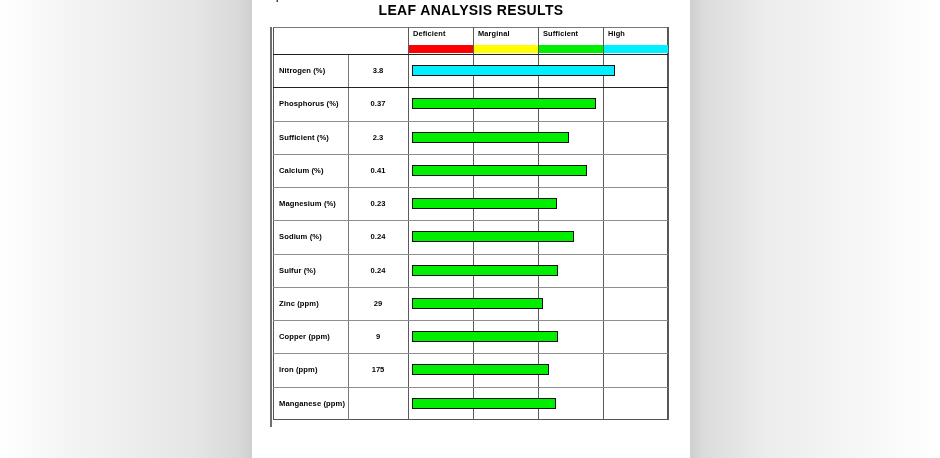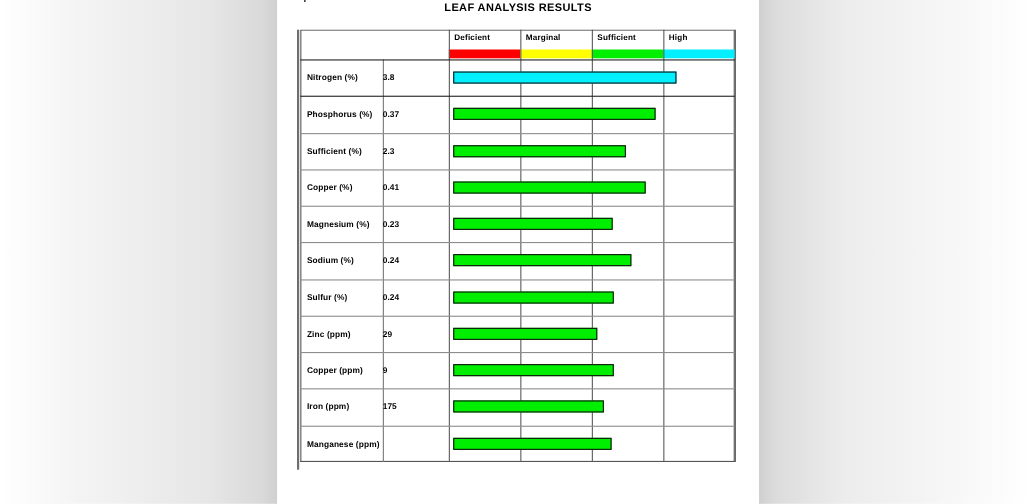--- a/index.html
+++ b/index.html
@@ -57,21 +57,21 @@
     overflow: hidden;
     height: 8px;
   }
 
   
   #report-title {
     position: absolute;
     left: 0; top: 2px;
     width: 438px;
     text-align: center;
-    font-size: 10px;
+    font-size: 14px;
     font-weight: bold;
     color: #000000;
     letter-spacing: .35px;
   }
 
   
   #table {
     position: absolute;
     left: 21px;
     top: 27px;
@@ -157,21 +157,21 @@
     white-space: nowrap;
     letter-spacing: .1px;
   }
   .cell-value {
     position: absolute;
     left: 75px;
     top: 0;
     width: 60px;
     height: 33.27px;
     line-height: 33.27px;
-    text-align: left;
+    text-align: center;
     font-size: 7.6px;
     color: #000000;
   }
   .bar-track {
     position: absolute;
     left: 135px;
     top: 0;
     width: 260px;
     height: 33.27px;
   }
@@ -256,21 +256,21 @@
             </div>
           </div>
           <div class="row" style="top: 93.54px;">
             <div class="cell-label">Sufficient  (%)</div>
             <div class="cell-value">2.3</div>
             <div class="bar-track">
               <div class="bar" style="width: 157.04px; background: rgb(0, 238, 0);"></div>
             </div>
           </div>
           <div class="row" style="top: 126.81px;">
-            <div class="cell-label">Copper  (%)</div>
+            <div class="cell-label">Calcium  (%)</div>
             <div class="cell-value">0.41</div>
             <div class="bar-track">
               <div class="bar" style="width: 174.98px; background: rgb(0, 238, 0);"></div>
             </div>
           </div>
           <div class="row" style="top: 160.08px;">
             <div class="cell-label">Magnesium  (%)</div>
             <div class="cell-value">0.23</div>
             <div class="bar-track">
               <div class="bar" style="width: 144.56px; background: rgb(0, 238, 0);"></div>

